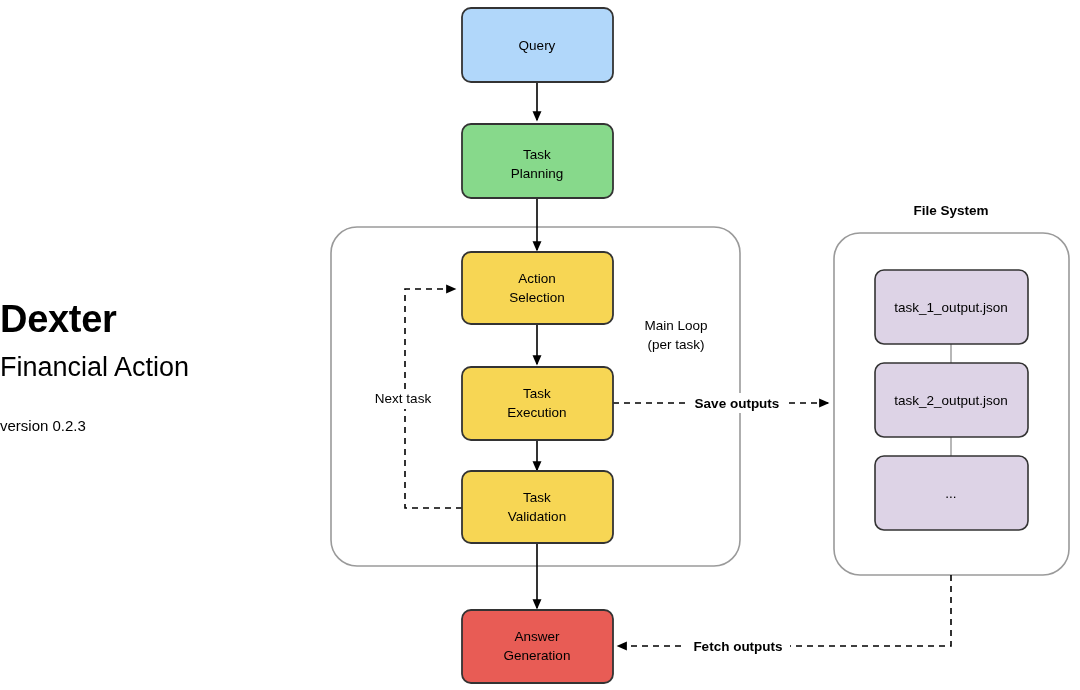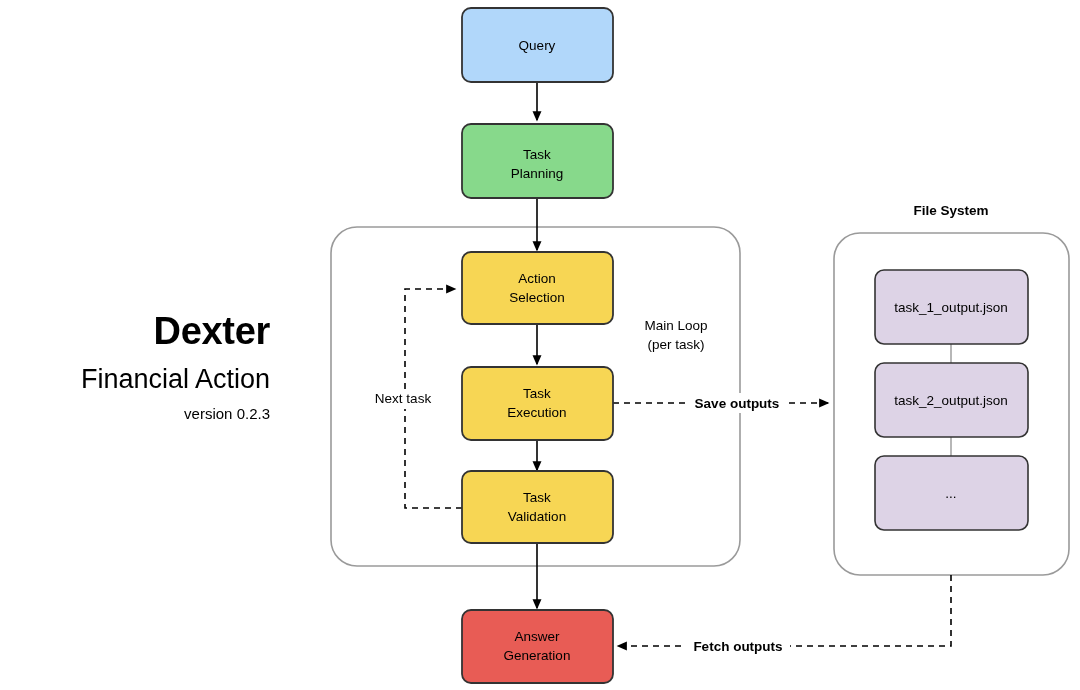--- a/index.html
+++ b/index.html
@@ -22,44 +22,43 @@
     position: absolute;
     left: 0;
     top: 0;
     width: 1080px;
     height: 690px;
   }
   
   .brand {
     position: absolute;
     left: 0px;
-    top: 312px;
+    top: 300px;
     width: 270px;
-    text-align: right;
+    text-align: left;
   }
   .brand-title {
     font-size: 38px;
     font-weight: bold;
     color: #000000;
     letter-spacing: -0.3px;
     line-height: 1.05;
   }
   .brand-sub {
     font-size: 27px;
     font-weight: normal;
     color: #000000;
     margin-top: 13px;
     line-height: 1.05;
   }
   .brand-version {
     font-size: 15px;
     font-weight: normal;
     color: #000000;
-    margin-top: 12px;
-    padding-left: 8px;
+    margin-top: 36px;
   }
   
   .node-label {
     font-size: 13.5px;
     fill: #000000;
   }
   .file-label {
     font-size: 13.5px;
     fill: #000000;
   }

